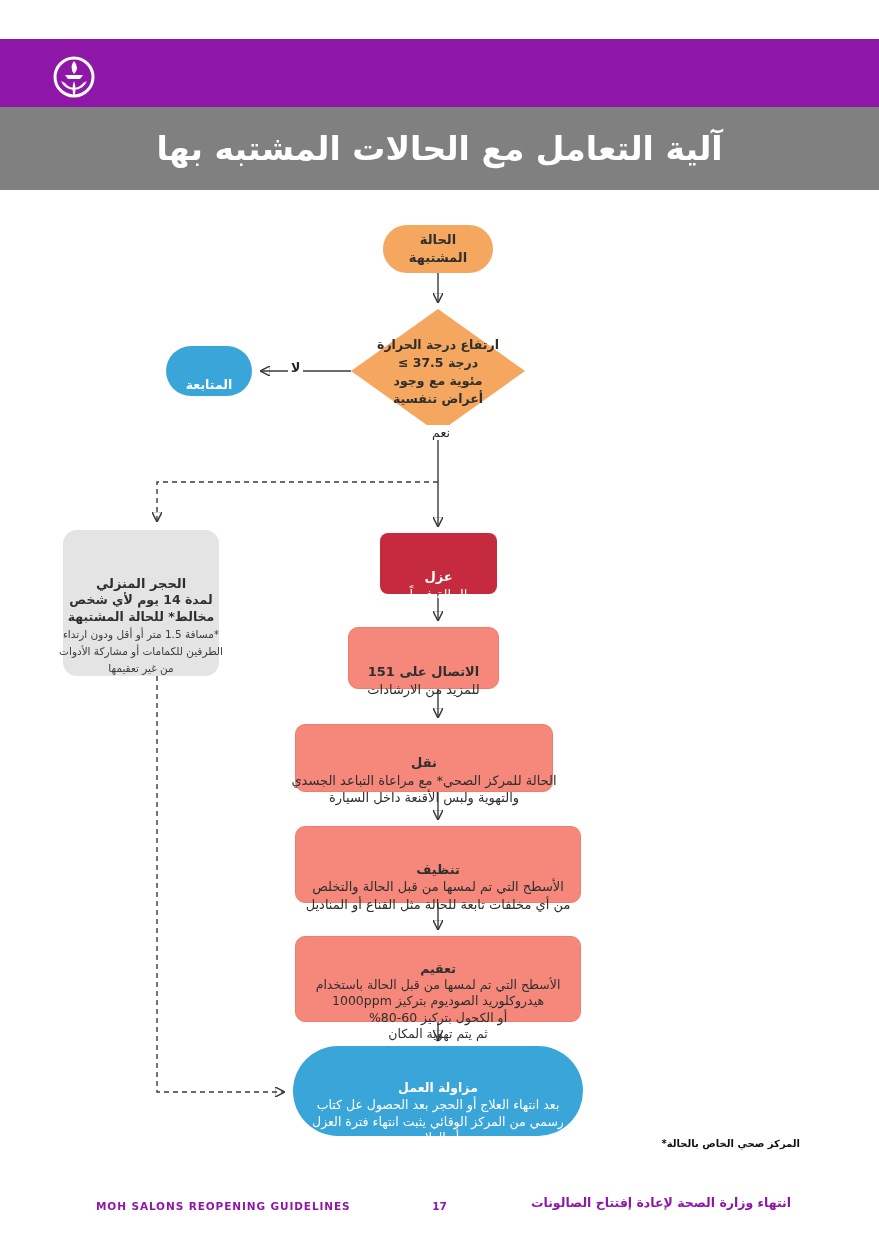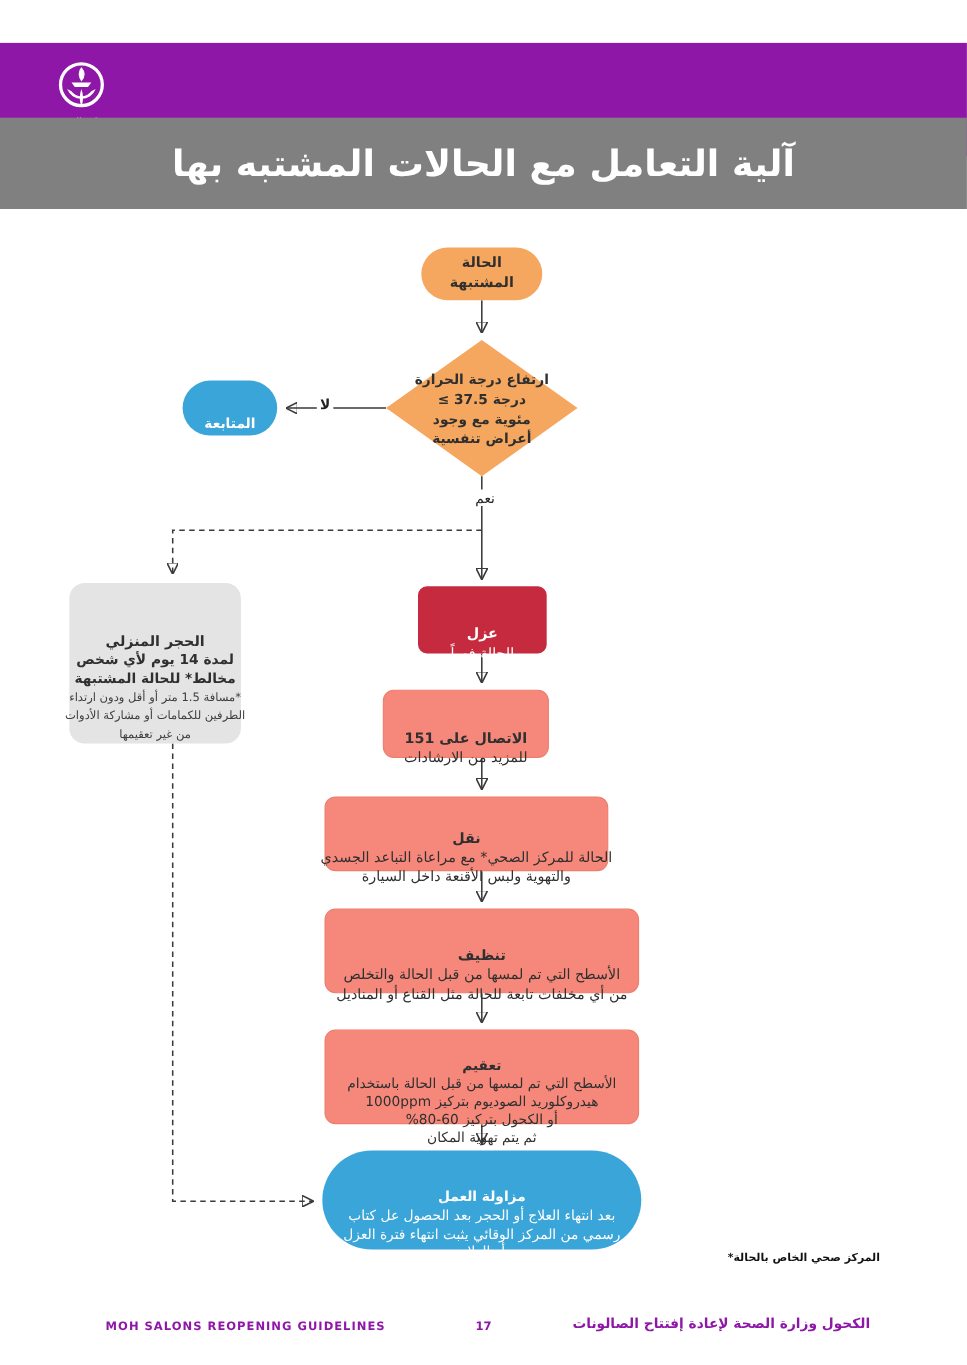--- a/index.html
+++ b/index.html
@@ -47,21 +47,21 @@
   .n-transport{left:295px;top:724px;width:258px;height:68px;}
   .n-clean{left:295px;top:826px;width:286px;height:77px;}
   .n-disinfect{left:295px;top:936px;width:286px;height:86px;font-size:12.5px;}
   .n-disinfect .nl{line-height:1.3;}
   .n-resume{left:293px;top:1046px;width:290px;height:90px;border-radius:48px;background:var(--blue);
             color:#fff;font-size:12.5px;}
   
   .edge-label{position:absolute;z-index:2;background:#fff;padding:0 3px;font-size:12.5px;
               direction:rtl;color:#222;}
   .label-no{left:288px;top:360px;font-weight:bold;}
-  .label-yes{left:420px;top:445px;width:36px;text-align:center;}
+  .label-yes{left:420px;top:425px;width:36px;text-align:center;}
   
   .footnote{position:absolute;right:79px;top:1138px;font-size:10px;font-weight:bold;
             direction:rtl;color:#111;z-index:2;}
   .footer-left{position:absolute;left:96px;top:1200px;font-size:10.5px;font-weight:bold;
                letter-spacing:.9px;color:var(--purple);}
   .footer-page{position:absolute;left:0;right:0;top:1200px;text-align:center;font-size:10.5px;
                font-weight:bold;color:var(--purple);}
   .footer-right{position:absolute;right:88px;top:1195px;font-size:12.5px;font-weight:bold;
                 direction:rtl;color:var(--purple);}
 </style>
@@ -169,15 +169,15 @@
     <div class="nl ttl">مزاولة العمل</div>
     <div class="nl">بعد انتهاء العلاج أو الحجر بعد الحصول عل كتاب</div>
     <div class="nl">رسمي من المركز الوقائي يثبت انتهاء فترة العزل</div>
     <div class="nl">أو العلاج</div>
   </div>
 
   <div class="footnote">المركز صحي الخاص بالحالة*</div>
 
   <div class="footer-left">MOH SALONS REOPENING GUIDELINES</div>
   <div class="footer-page">17</div>
-  <div class="footer-right">الكحول وزارة الصحة لإعادة إفتتاح الصالونات</div>
+  <div class="footer-right">انتهاء وزارة الصحة لإعادة إفتتاح الصالونات</div>
 
 </div>
 
 </body></html>

